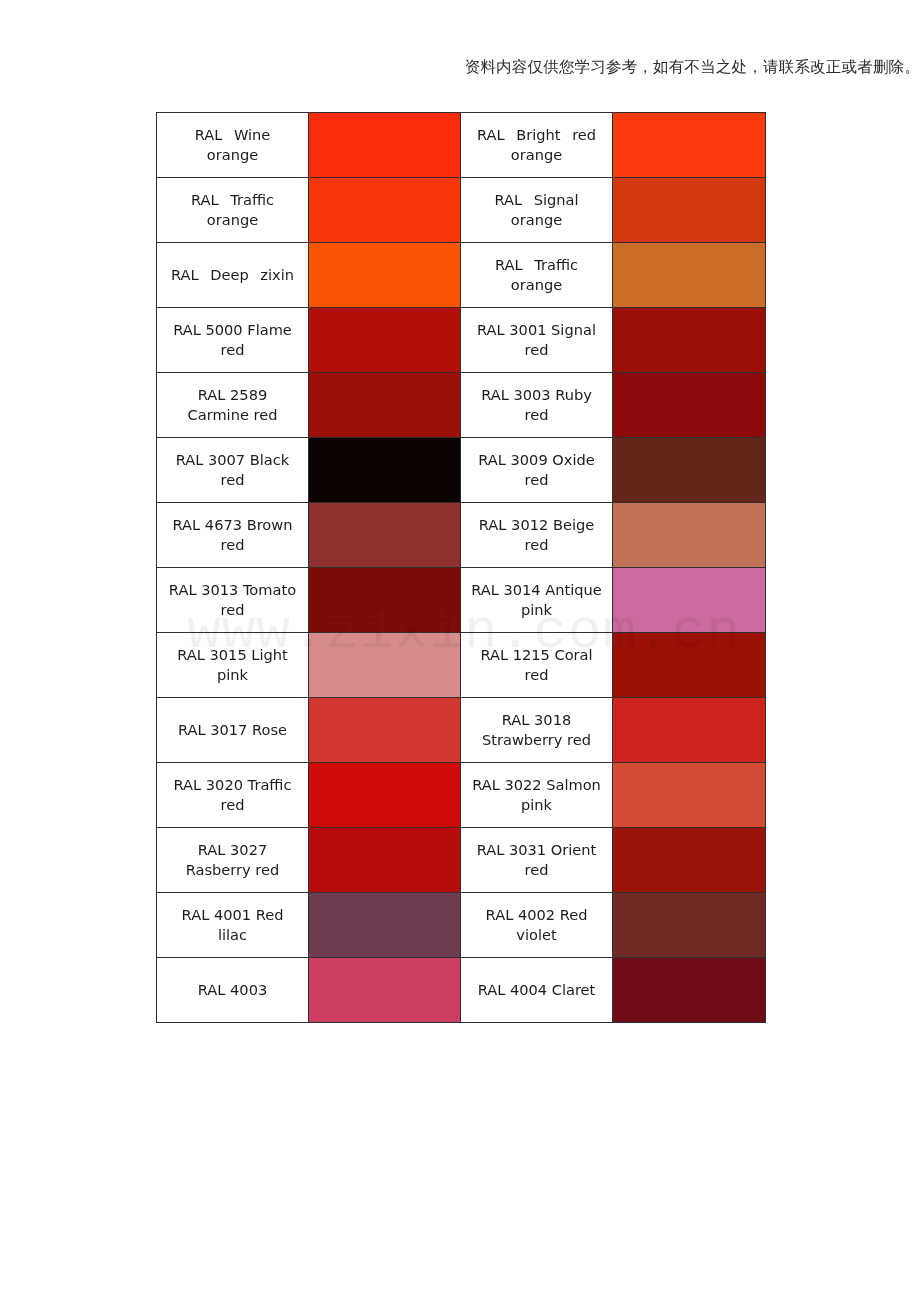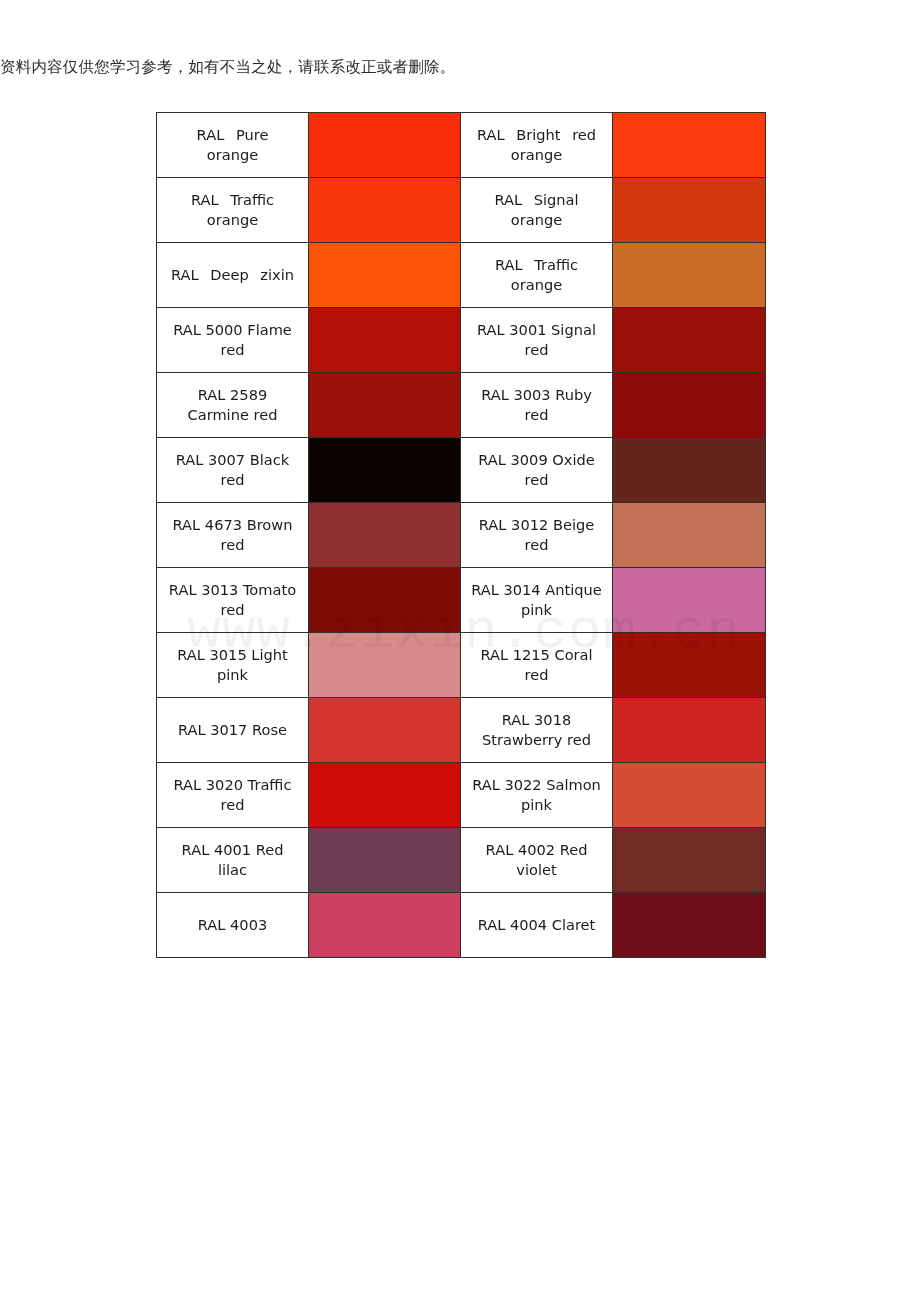--- a/index.html
+++ b/index.html
@@ -21,21 +21,21 @@
     height: 1302px;
     background: #ffffff;
   }
 
   
   .header-note {
     position: absolute;
     left: 0;
     top: 56px;
     width: 920px;
-    text-align: left;
+    text-align: right;
     font-family: "DejaVu Serif", "Liberation Serif", serif;
     font-size: 15.5px;
     line-height: 22px;
     color: #2b2b2b;
     letter-spacing: 0.2px;
     white-space: nowrap;
   }
 
   
   .watermark {
@@ -112,21 +112,21 @@
 
   <table class="ral-table">
     <colgroup>
       <col class="c-name-l">
       <col class="c-sw-l">
       <col class="c-name-r">
       <col class="c-sw-r">
     </colgroup>
     <tbody id="table-body">
         <tr>
-          <td class="name-cell spaced">RAL    Pure orange</td>
+          <td class="name-cell spaced">RAL    Wine orange</td>
           <td class="swatch-cell">
             <div class="swatch" style="background-color: rgb(250, 44, 9);"></div>
           </td>
           <td class="name-cell spaced">RAL    Bright red orange</td>
           <td class="swatch-cell">
             <div class="swatch" style="background-color: rgb(250, 60, 12);"></div>
           </td>
         </tr>
         <tr>
           <td class="name-cell spaced">RAL    Traffic orange</td>
@@ -219,20 +219,30 @@
           </td>
         </tr>
         <tr>
           <td class="name-cell">RAL 3020 Traffic red</td>
           <td class="swatch-cell">
             <div class="swatch" style="background-color: rgb(205, 10, 5);"></div>
           </td>
           <td class="name-cell">RAL 3022 Salmon pink</td>
           <td class="swatch-cell">
             <div class="swatch" style="background-color: rgb(214, 75, 51);"></div>
+          </td>
+        </tr>
+        <tr>
+          <td class="name-cell">RAL 3027 Rasberry red</td>
+          <td class="swatch-cell">
+            <div class="swatch" style="background-color: rgb(184, 11, 11);"></div>
+          </td>
+          <td class="name-cell">RAL 3031 Orient red</td>
+          <td class="swatch-cell">
+            <div class="swatch" style="background-color: rgb(154, 20, 9);"></div>
           </td>
         </tr>
         <tr>
           <td class="name-cell">RAL 4001 Red lilac</td>
           <td class="swatch-cell">
             <div class="swatch" style="background-color: rgb(110, 61, 82);"></div>
           </td>
           <td class="name-cell">RAL 4002 Red violet</td>
           <td class="swatch-cell">
             <div class="swatch" style="background-color: rgb(114, 42, 39);"></div>

